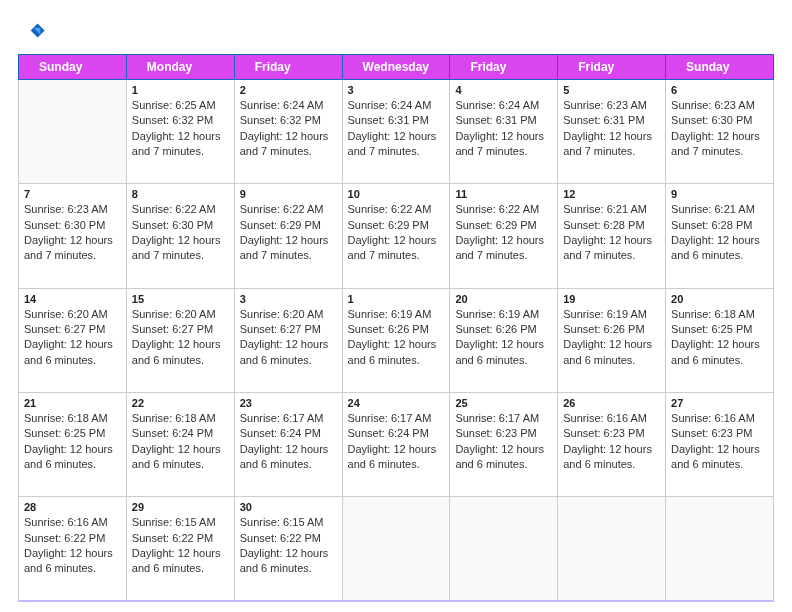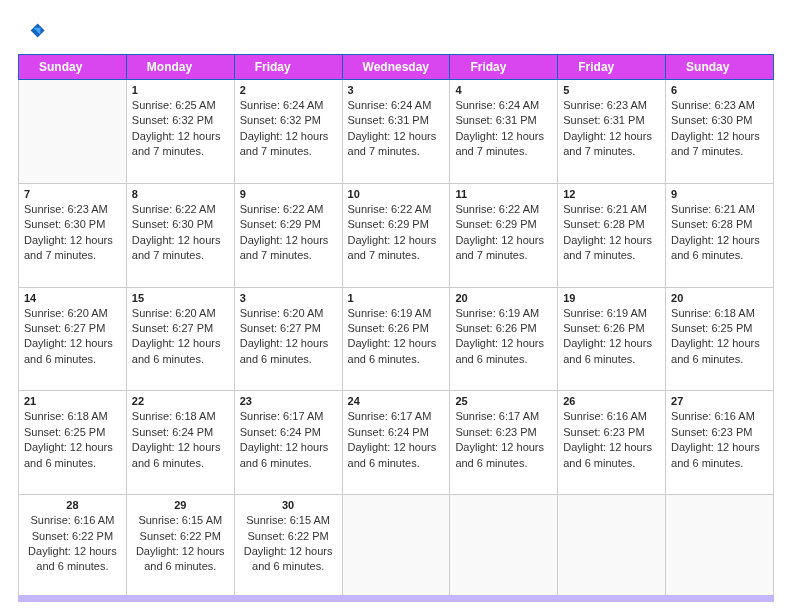--- a/index.html
+++ b/index.html
@@ -87,22 +87,21 @@
     }
     .day-info {
       font-size: 11px;
       color: #333;
       line-height: 1.4;
     }
     .empty-cell {
       background: #f9f9f9;
     }
     .last-row td {
-      border-bottom: 7px solid #c4b5fd;
-      text-align: center;
+      border-bottom: 2px solid #c4b5fd;
     }
   </style>
 </head>
 <body>
 
 <div class="page">
   <div class="header">
     <div class="logo">
       <svg class="logo-icon" viewBox="0 0 40 40">
         <polygon points="28,8 38,18 28,28 18,18" fill="#1565c0"></polygon>

